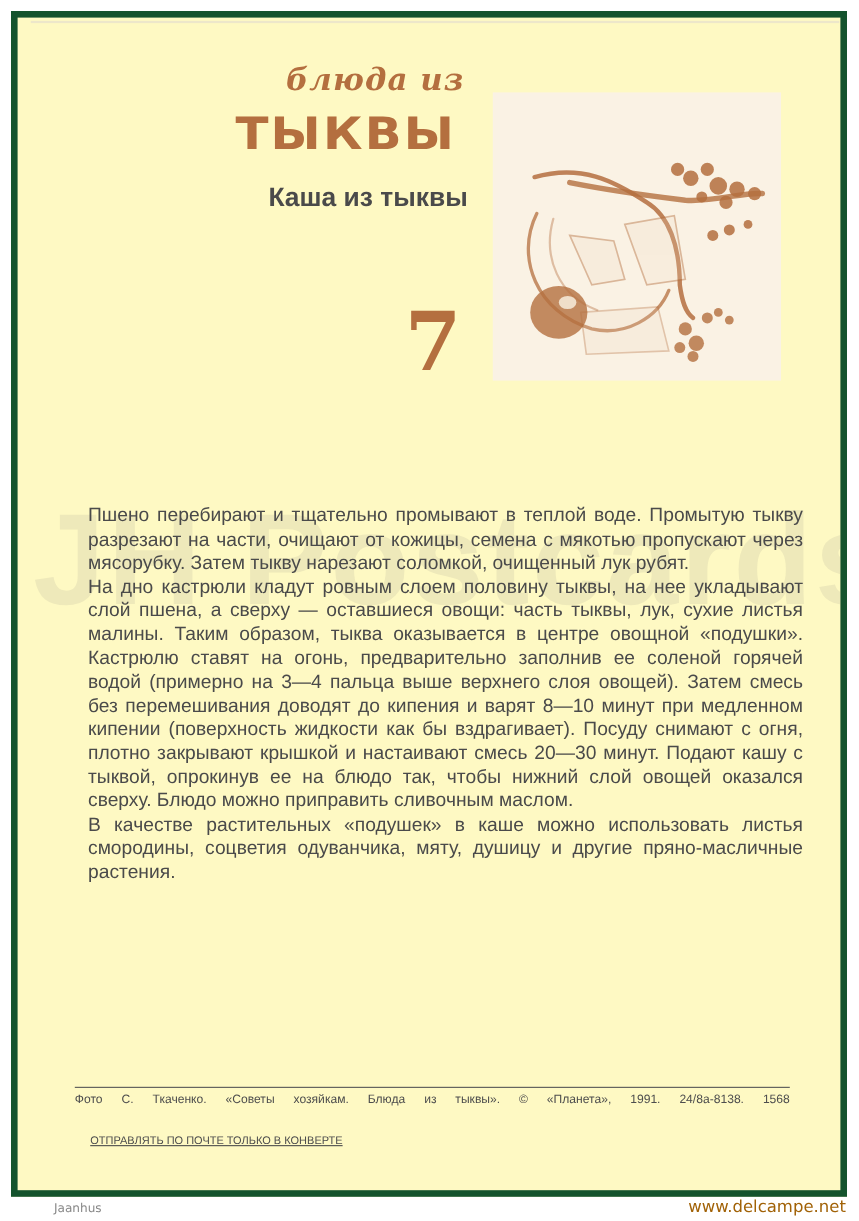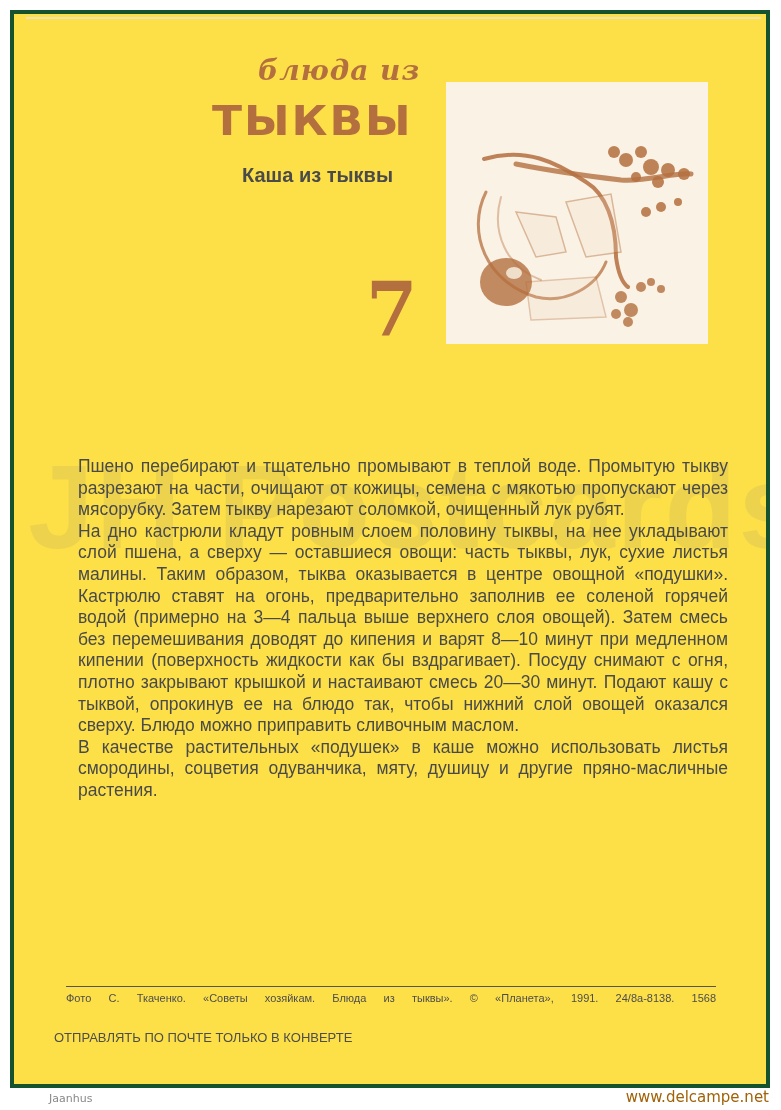--- a/index.html
+++ b/index.html
@@ -3,42 +3,42 @@
   <meta charset="utf-8">
   <style>
     html, body { margin: 0; padding: 0; }
     body {
       width: 781px; height: 1110px; position: relative; overflow: hidden;
       background: #ffffff;
       font-family: "Liberation Sans", sans-serif;
     }
     .card {
       position: absolute; left: 10px; top: 10px; width: 760px; height: 1078px;
-      border: 4px solid #14532d; box-sizing: border-box;
-      background: #fde047;
+      border: 6px solid #14532d; box-sizing: border-box;
+      background: #fef9c3;
       overflow: hidden;
     }
     .card-edge {
       position: absolute; left: 12px; top: 3px; width: 735px; height: 2px;
       background: #e8e2cc; opacity: 0.8;
     }
     .series-top {
       position: absolute; left: 244px; top: 40px;
       font-family: "DejaVu Serif", serif; font-weight: bold; font-style: italic;
       font-size: 28px; color: #b46f3f; letter-spacing: 1px;
     }
     .series-main {
       position: absolute; left: 198px; top: 85px;
       font-family: "DejaVu Sans", sans-serif; font-weight: bold;
       font-size: 44px; color: #b46f3f; letter-spacing: 2px; line-height: 44px;
       transform: scaleY(0.92);
     }
     .recipe-title {
       position: absolute; left: 228px; top: 150px;
-      font-weight: bold; font-size: 20px; color: #4a4a4a;
+      font-weight: bold; font-size: 24px; color: #4a4a4a;
     }
     .recipe-number {
       position: absolute; left: 352px; top: 255px;
       font-family: "DejaVu Serif", serif; font-weight: bold;
       font-size: 74px; color: #b46f3f; line-height: 80px;
     }
     .illustration {
       position: absolute; left: 432px; top: 68px; width: 262px; height: 262px;
       background: #faf2e4;
     }
@@ -61,22 +61,22 @@
     .footer-rule {
       position: absolute; left: 52px; top: 972px; width: 650px; height: 1px;
       background: #555;
     }
     .credits {
       position: absolute; left: 52px; top: 978px; width: 650px;
       font-size: 11px; line-height: 12px; color: #4d4d4d;
     }
     .credits .line1 { text-align: justify; text-align-last: justify; white-space: nowrap; }
     .mailing {
-      position: absolute; left: 40px; top: 1016px;
-      font-size: 13px; color: #4d4d4d;
+      position: absolute; left: 66px; top: 1016px;
+      font-size: 10px; color: #4d4d4d; text-decoration: underline;
     }
     .seller {
       position: absolute; left: 13px; top: 1092px;
       font-family: "DejaVu Sans", sans-serif; font-size: 11px; color: #888; margin-left: 36px;
     }
     .site {
       position: absolute; right: 12px; top: 1088px;
       font-family: "DejaVu Sans", sans-serif; font-size: 15px; color: #a16207;
     }
   </style>

